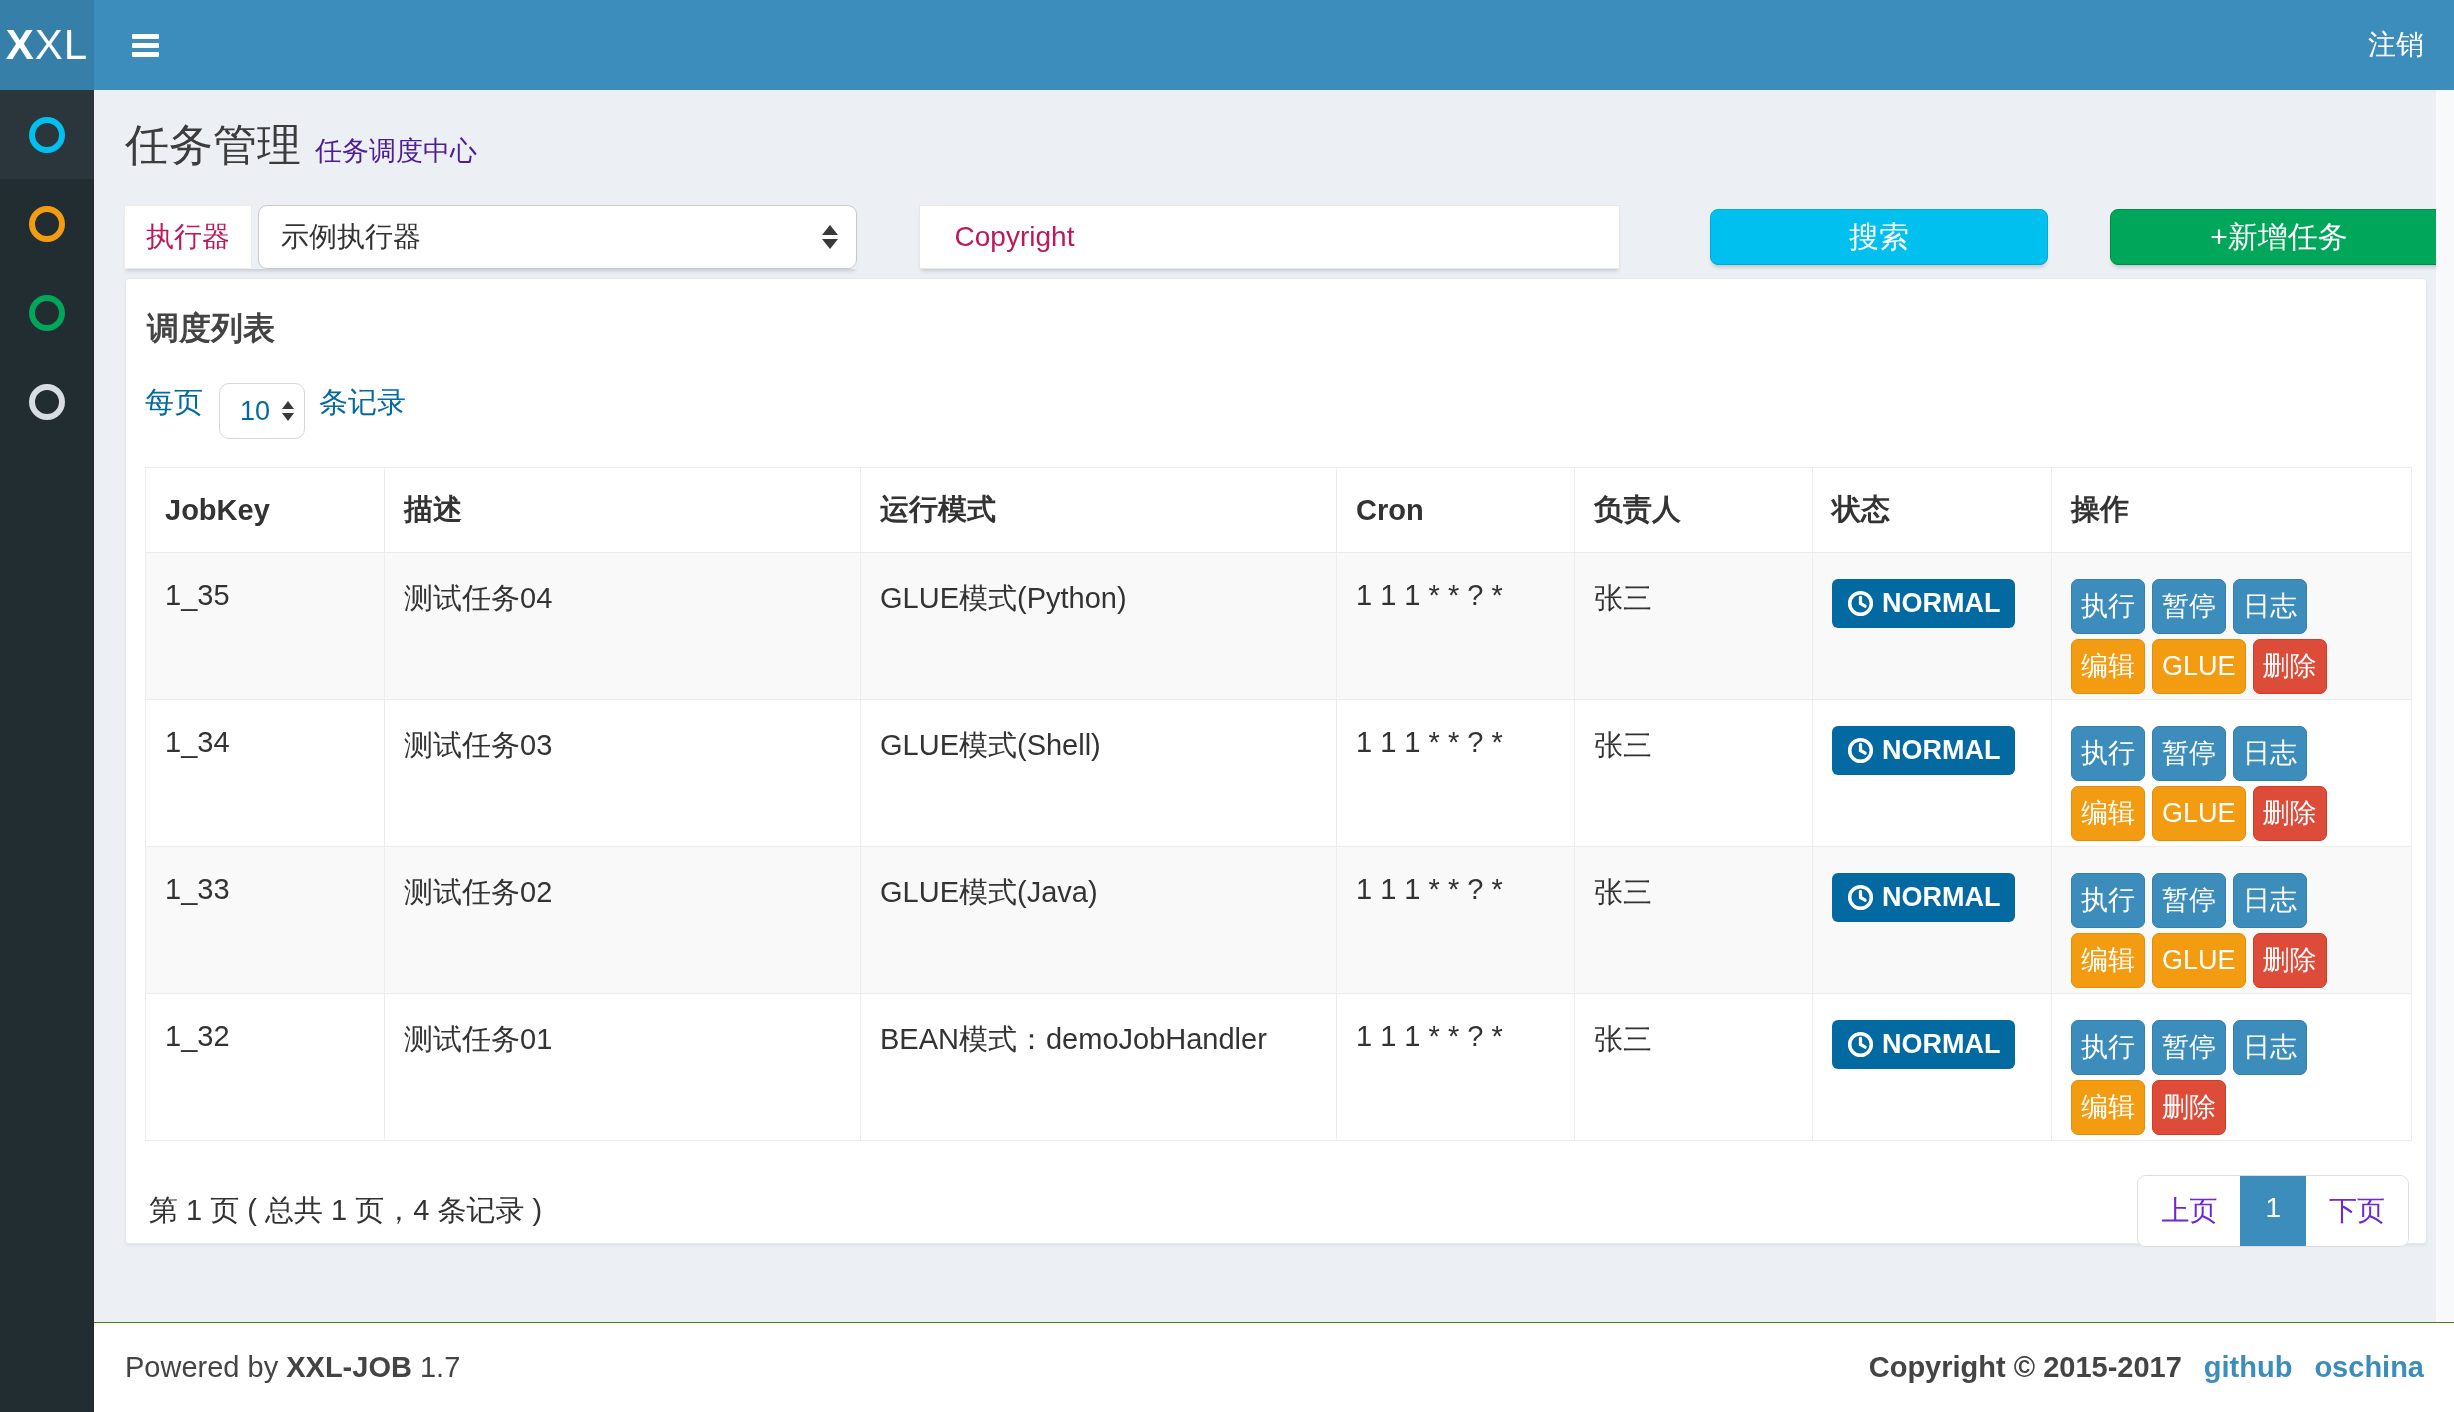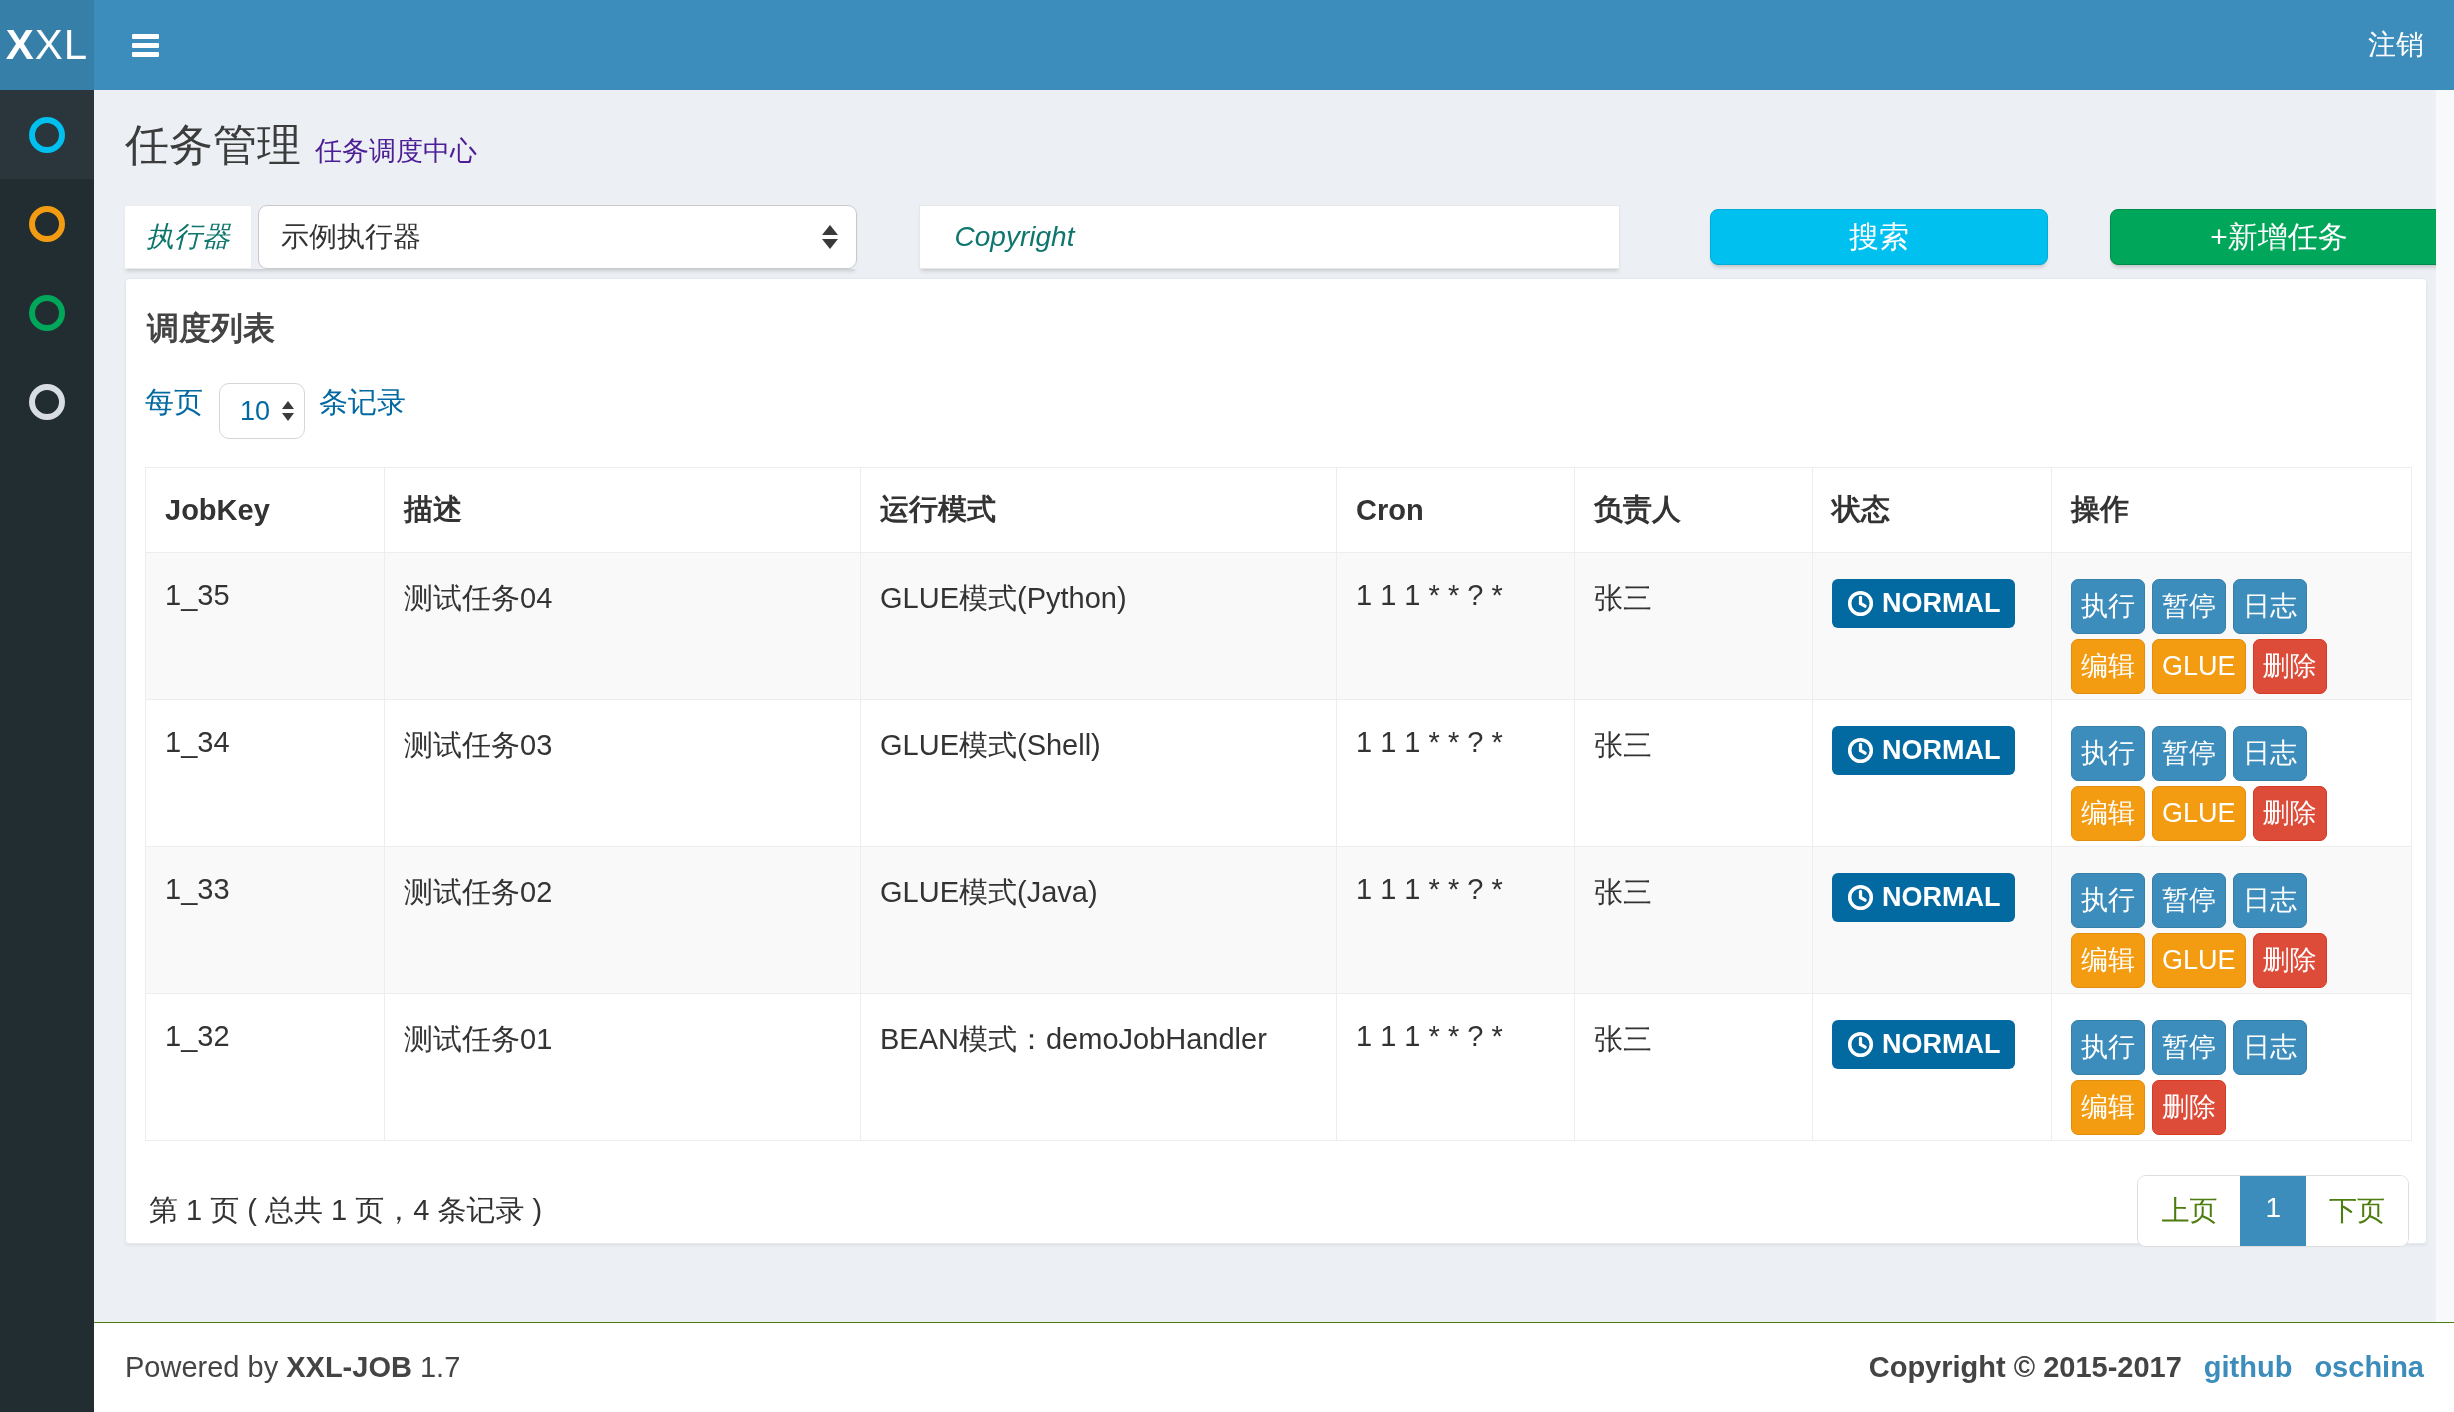--- a/index.html
+++ b/index.html
@@ -23,21 +23,21 @@
   .side-item.active { background:#2a363c; }
   .circle-icon { width:36px; height:36px; border:6px solid #fff; border-radius:50%; }
   
   .main { position:absolute; left:94px; top:90px; right:0; bottom:90px; }
   .content-header { padding:26px 31px 0 31px; }
   .content-header h1 { font-size:44px; font-weight:500; color:#3c3c3c; display:flex; align-items:baseline; }
   .content-header small { font-size:27px; color:#4c1d95; margin-left:14px; font-weight:400; }
   
   .toolbar { display:flex; align-items:center; margin:30px 0 0 30px; height:64px; }
   .ig { display:flex; height:64px; box-shadow:0 4px 4px -2px rgba(0,0,0,.16); }
-  .ig-addon { background:#fff; border:1px solid #ececec; display:flex; align-items:center; justify-content:center; font-size:28px; color:#0f766e;font-style:italic; }
+  .ig-addon { background:#fff; border:1px solid #ececec; display:flex; align-items:center; justify-content:center; font-size:28px; color:#be185d; }
   .addon-exec { width:128px; }
   .addon-jh { width:189px; border-right:1px solid #e2e2e2; }
   .select-box { position:relative; width:599px; margin-left:6px; background:#fff; border:1px solid #c8c8c8; border-radius:9px; display:flex; align-items:center; padding:0 56px 0 22px; font-size:28px; color:#333; cursor:pointer; }
   .arrows { position:absolute; right:18px; top:50%; transform:translateY(-50%); display:flex; flex-direction:column; gap:4px; }
   .arrows .up { width:0; height:0; border-left:8px solid transparent; border-right:8px solid transparent; border-bottom:10px solid #3a3a3a; }
   .arrows .down { width:0; height:0; border-left:8px solid transparent; border-right:8px solid transparent; border-top:10px solid #3a3a3a; }
   .ig2 { margin-left:62px; border:1px solid #e6e6e6; background:#fff; }
   .ig2 .ig-addon { border:none; }
   .text-input { width:510px; height:62px; border:none; outline:none; font-size:28px; padding:0 20px; font-family:inherit; background:#fff; }
   .btn { border:none; color:#fff; font-size:30px; border-radius:8px; cursor:pointer; height:56px; font-family:Liberation Sans, sans-serif; box-shadow:0 4px 4px -2px rgba(0,0,0,.2); }
@@ -63,21 +63,21 @@
   
   .action-line { margin-bottom:5px; white-space:nowrap; }
   .btn-xs { display:inline-block; border-radius:7px; color:#fff; font-size:27px; line-height:35px; padding:9px 9px; margin-right:7px; cursor:pointer; border:1px solid transparent; font-family:inherit; }
   .btn-primary { background:#3c8dbc; border-color:#367fa9; }
   .btn-warning { background:#f39c12; border-color:#e08e0b; }
   .btn-danger  { background:#dd4b39; border-color:#d73925; }
   
   .pager-row { display:flex; align-items:center; justify-content:space-between; margin-top:34px; }
   .pager-info { font-size:29px; color:#333; padding-left:4px; }
   .pager { display:flex; border:1px solid #ddd; border-radius:9px; overflow:hidden; background:#fff; }
-  .pg { font-size:28px; color:#4d7c0f; padding:16px 23px; background:#fff; cursor:pointer; }
+  .pg { font-size:28px; color:#6d28d9; padding:16px 23px; background:#fff; cursor:pointer; }
   .pg.active { background:#3c8dbc; color:#fff; padding:16px 25px; }
   
   .footer { position:absolute; left:94px; right:0; bottom:0; height:90px; background:#fff; border-top:1px solid #4d7c0f; display:flex; align-items:center; justify-content:space-between; padding:0 30px 0 31px; font-size:29px; color:#444; z-index:3; }
   .footer b { font-weight:bold; }
   .footer-right { display:flex; align-items:center; gap:10px; }
   .footer-link { color:#3c8dbc; font-weight:bold; text-decoration:none; cursor:pointer; margin-left:12px; }
   .scroll-track { position:absolute; top:90px; right:0; bottom:0; width:18px; background:#f7f9fb; z-index:2; }
 </style>
 </head>
 <body>

